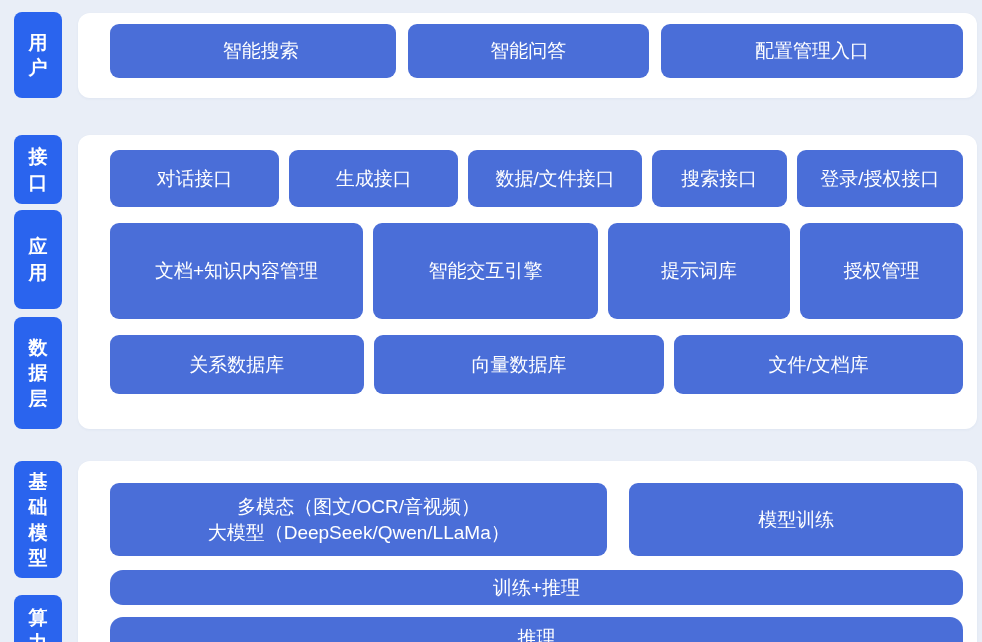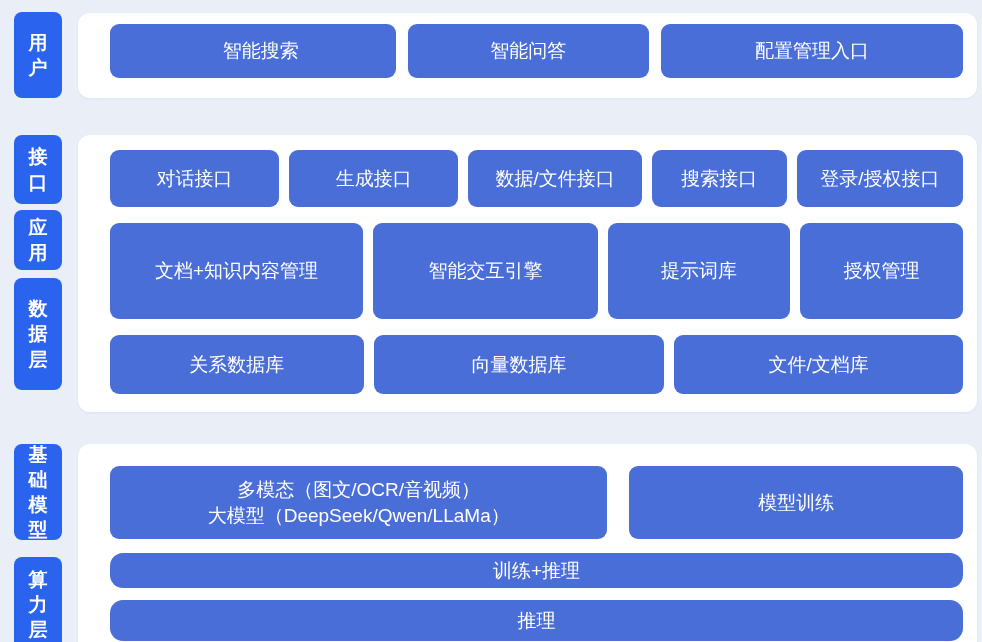--- a/index.html
+++ b/index.html
@@ -35,23 +35,23 @@
     border-radius:8px;
     display:flex;align-items:center;justify-content:center;
     text-align:center;
     font-size:19px;font-weight:bold;
     line-height:1.32;
     word-break:break-all;
     padding:4px 13px;
   }
   .lh-user{height:86px;}
   .lh-api{height:69px;}
-  .lh-app{height:60px;margin-top:6px;}
+  .lh-app{height:99px;margin-top:6px;}
   .lh-data{height:112px;margin-top:8px;}
-  .lh-model{height:96px;}
+  .lh-model{height:117px;}
   .lh-compute{height:95px;margin-top:17px;}
   .card{
     flex:1;
     margin-left:16px;
     background:var(--card-bg);
     border-radius:12px;
     box-shadow:0 1px 3px rgba(40,70,140,0.05);
     display:flex;flex-direction:column;
   }
   .card-a{padding:11px 14px 20px 32px;}

